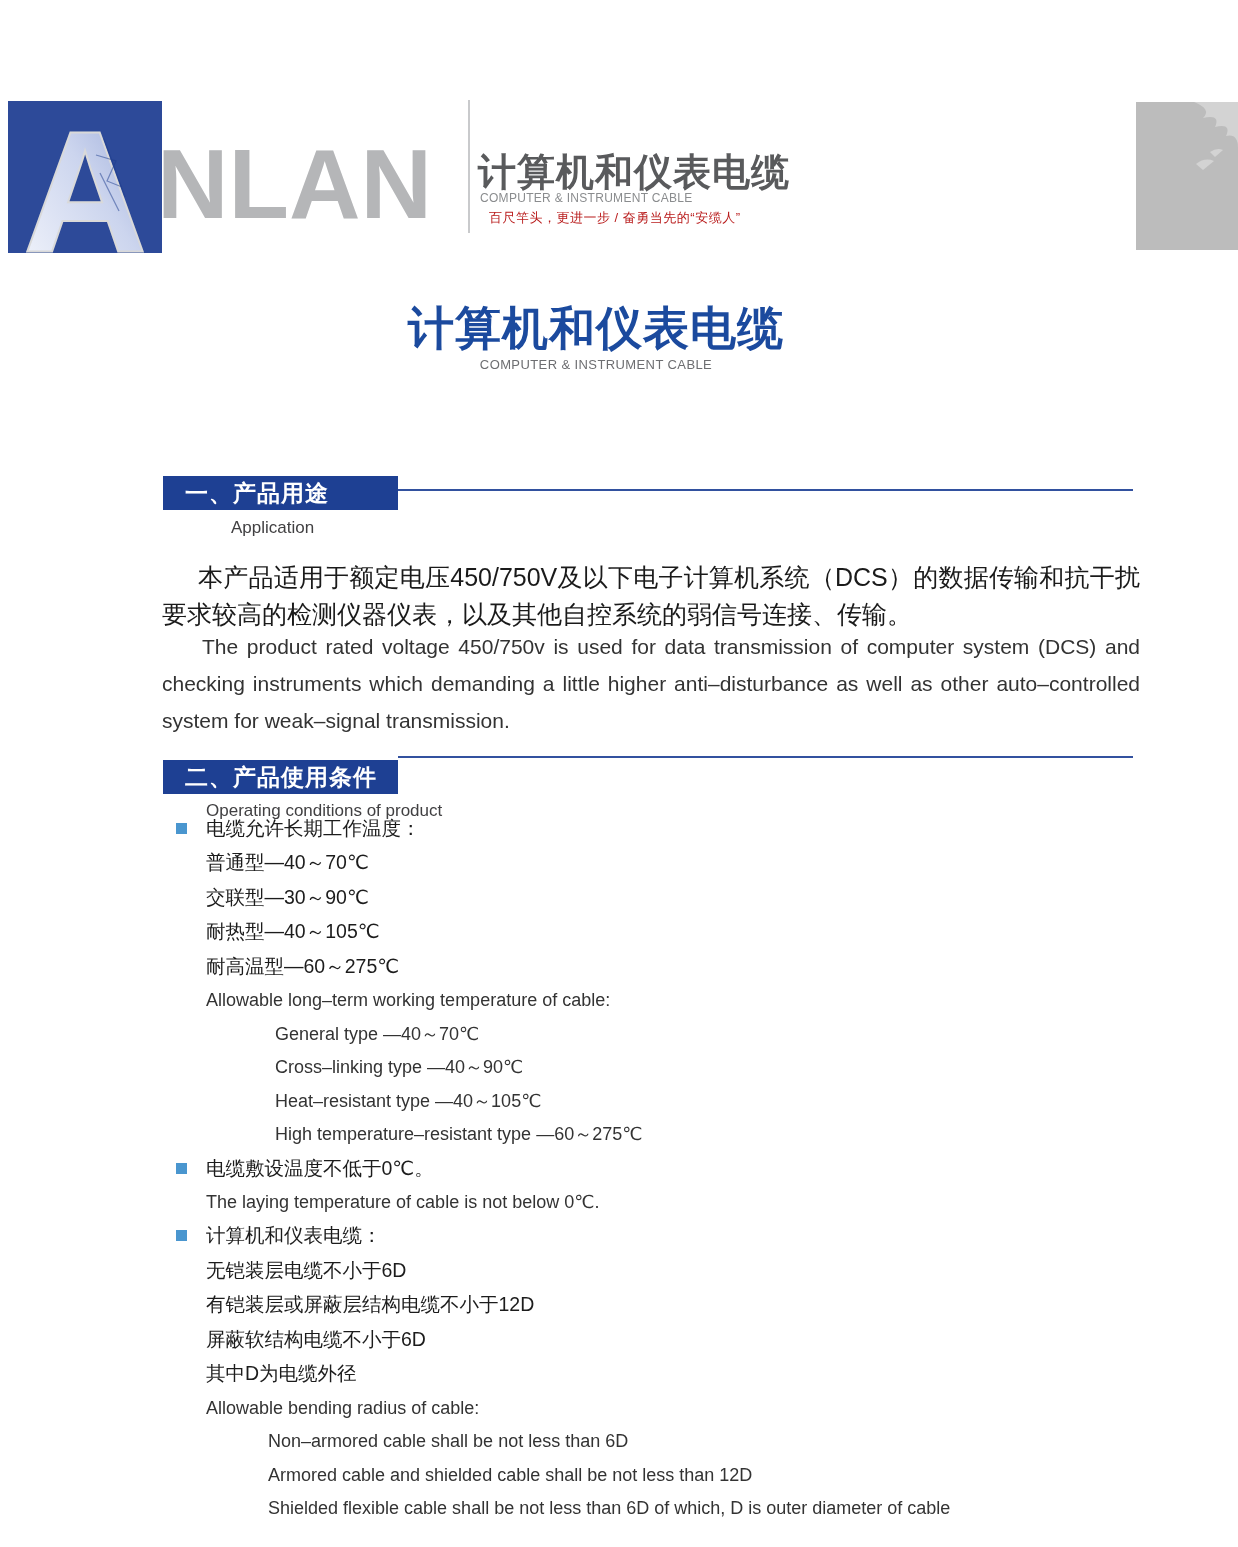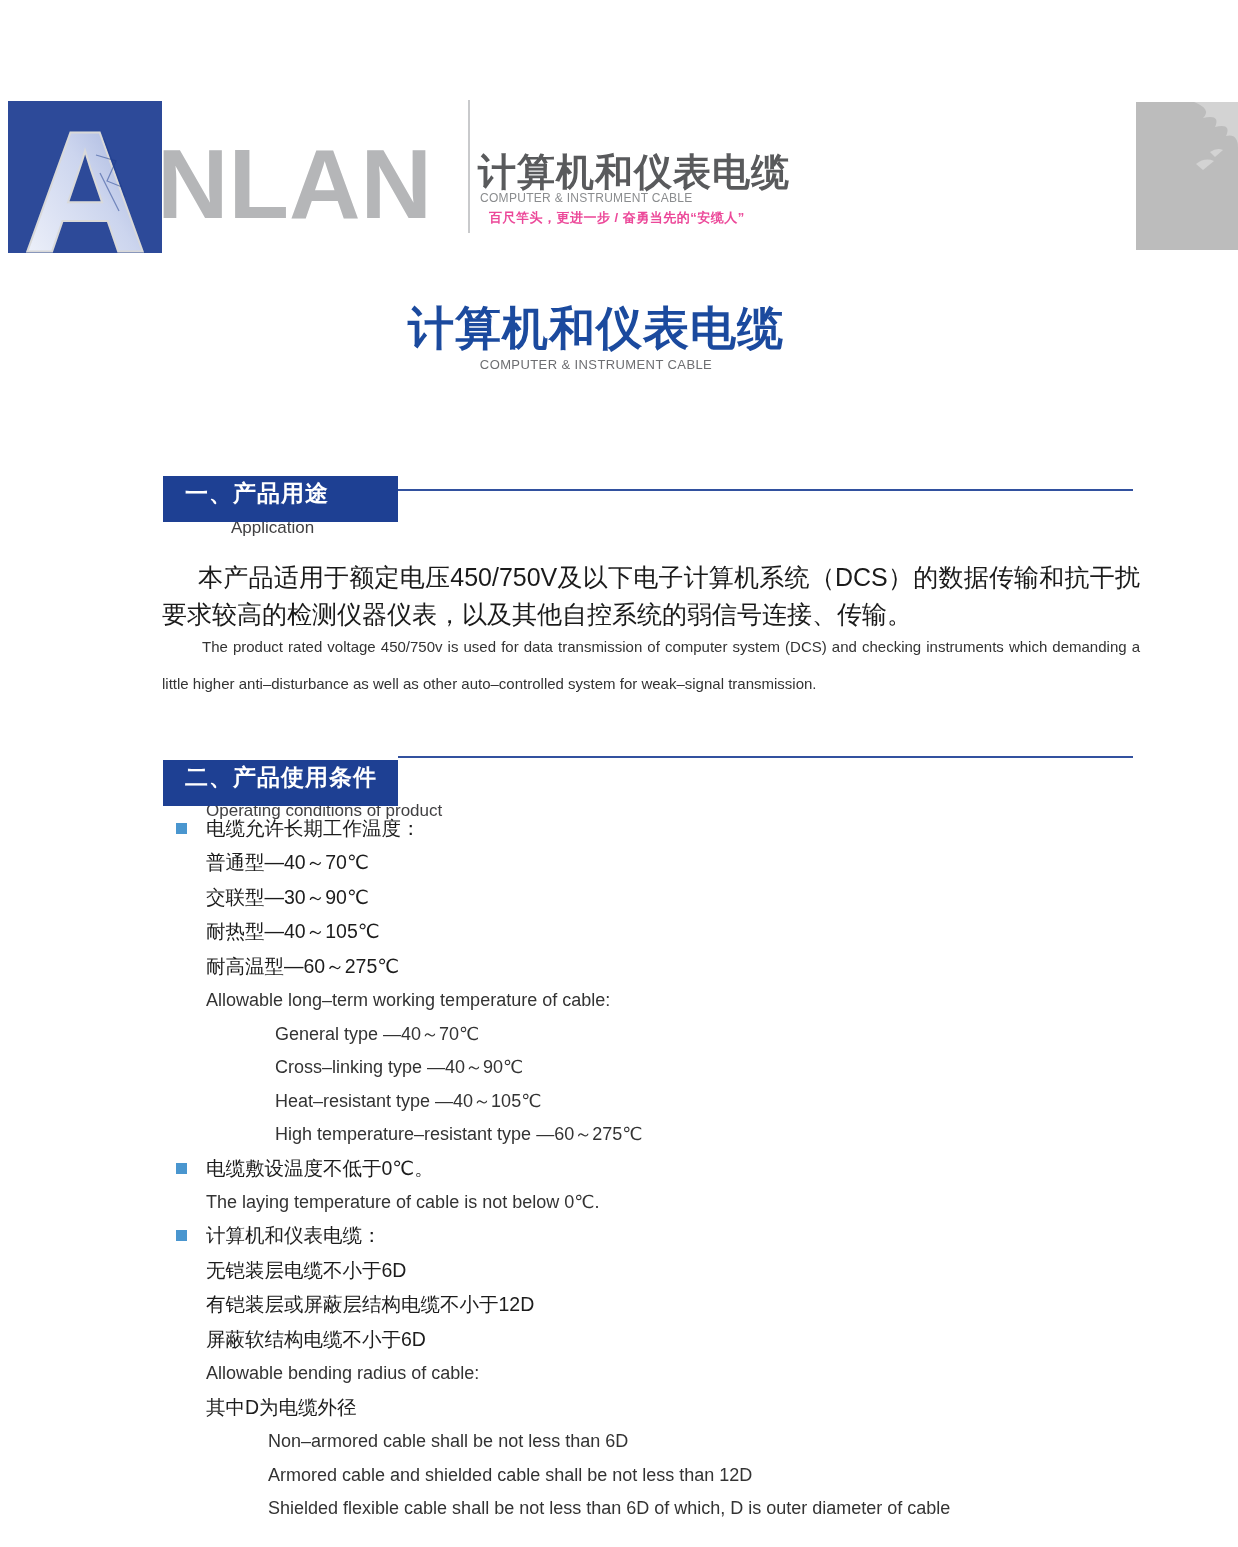--- a/index.html
+++ b/index.html
@@ -9,44 +9,44 @@
     font-family:"Liberation Sans","DejaVu Sans",sans-serif; color:#1a1a1a;
   }
   
   .logo-a { position:absolute; left:8px; top:101px; width:154px; height:152px; }
   .logo-rest { position:absolute; left:157px; top:134px; font-size:99px; font-weight:bold;
                color:#b5b6b8; line-height:1; letter-spacing:0; }
   .hdr-divider { position:absolute; left:468px; top:100px; width:2px; height:133px; background:#c9cacc; }
   .hdr-title-cn { position:absolute; left:478px; top:147px; font-size:38px; font-weight:bold;
                   color:#595a5c; letter-spacing:1px; white-space:nowrap; }
   .hdr-title-en { position:absolute; left:480px; top:191px; font-size:12px; color:#8a8c8e; letter-spacing:0.3px; }
-  .hdr-tagline  { position:absolute; left:489px; top:209px; font-size:13px; font-weight:bold;
-                  color:#ec4899; letter-spacing:0.5px; white-space:nowrap; }
+  .hdr-tagline  { position:absolute; left:489px; top:209px; font-size:13px; font-weight:normal;
+                  color:#b91c1c; letter-spacing:0.5px; white-space:nowrap; }
   .corner-img { position:absolute; left:1136px; top:102px; width:102px; height:148px; }
   
   .main-title { position:absolute; left:0; top:298px; width:1192px; text-align:center;
                 font-size:46px; font-weight:bold; color:#1b4a9e; letter-spacing:1px; }
   .main-subtitle { position:absolute; left:0; top:357px; width:1192px; text-align:center;
                    font-size:13px; color:#6d6e71; letter-spacing:0.4px; }
   
-  .sec-box { position:absolute; left:163px; width:235px; height:46px; background:#1e4093;
+  .sec-box { position:absolute; left:163px; width:235px; height:34px; background:#1e4093;
              color:#ffffff; font-size:23px; font-weight:bold; line-height:34px;
              padding-left:22px; letter-spacing:1px; white-space:nowrap; z-index:2; }
   .sec-box.s1 { top:476px; }
   .sec-box.s2 { top:760px; }
   .sec-line { position:absolute; left:398px; width:735px; height:2px; background:#32519f; z-index:1; }
   .sec-line.s1 { top:489px; }
   .sec-line.s2 { top:756px; }
   .sec-sub { position:absolute; font-size:17px; color:#414042; }
   .sec-sub.s1 { left:203px; top:518px;margin-left:28px; }
   .sec-sub.s2 { left:206px; top:801px; }
   
   .para { position:absolute; left:162px; width:978px; text-align:justify; }
   .para-cn { top:559px; font-size:25px; line-height:37px; color:#1a1a1a; text-indent:36px; }
-  .para-en { top:628px; font-size:15px; line-height:37px; color:#333333; text-indent:40px; }
+  .para-en { top:628px; font-size:21px; line-height:37px; color:#333333; text-indent:40px; }
   
   .list { position:absolute; left:162px; top:812px; width:978px; }
   .row { position:relative; line-height:33.45px; white-space:nowrap; }
   .row.b,.row.p { padding-left:44px; }
   .row.i1 { padding-left:113px; }
   .row.i2 { padding-left:106px; }
   .sq { position:absolute; left:14px; top:11px; width:11px; height:11px; background:#4a96cf; }
   .cn { font-size:19.5px; color:#1c1c1c; }
   .en { font-size:18px; color:#333333; }
 </style>
@@ -112,20 +112,20 @@
     <div class="row i1"><span class="en">General type —40～70℃</span></div>
     <div class="row i1"><span class="en">Cross–linking type —40～90℃</span></div>
     <div class="row i1"><span class="en">Heat–resistant type —40～105℃</span></div>
     <div class="row i1"><span class="en">High temperature–resistant type —60～275℃</span></div>
     <div class="row b"><span class="sq"></span><span class="cn">电缆敷设温度不低于0℃。</span></div>
     <div class="row p"><span class="en">The laying temperature of cable is not below 0℃.</span></div>
     <div class="row b"><span class="sq"></span><span class="cn">计算机和仪表电缆：</span></div>
     <div class="row p"><span class="cn">无铠装层电缆不小于6D</span></div>
     <div class="row p"><span class="cn">有铠装层或屏蔽层结构电缆不小于12D</span></div>
     <div class="row p"><span class="cn">屏蔽软结构电缆不小于6D</span></div>
+    <div class="row p"><span class="cn">其中D为电缆外径</span></div>
     <div class="row p"><span class="en">Allowable bending radius of cable:</span></div>
-    <div class="row p"><span class="cn">其中D为电缆外径</span></div>
     <div class="row i2"><span class="en">Non–armored cable shall be not less than 6D</span></div>
     <div class="row i2"><span class="en">Armored cable and shielded cable shall be not less than 12D</span></div>
     <div class="row i2"><span class="en">Shielded flexible cable shall be not less than 6D of which, D is outer diameter of cable</span></div>
   </div>
 
 </div>
 
 </body></html>

